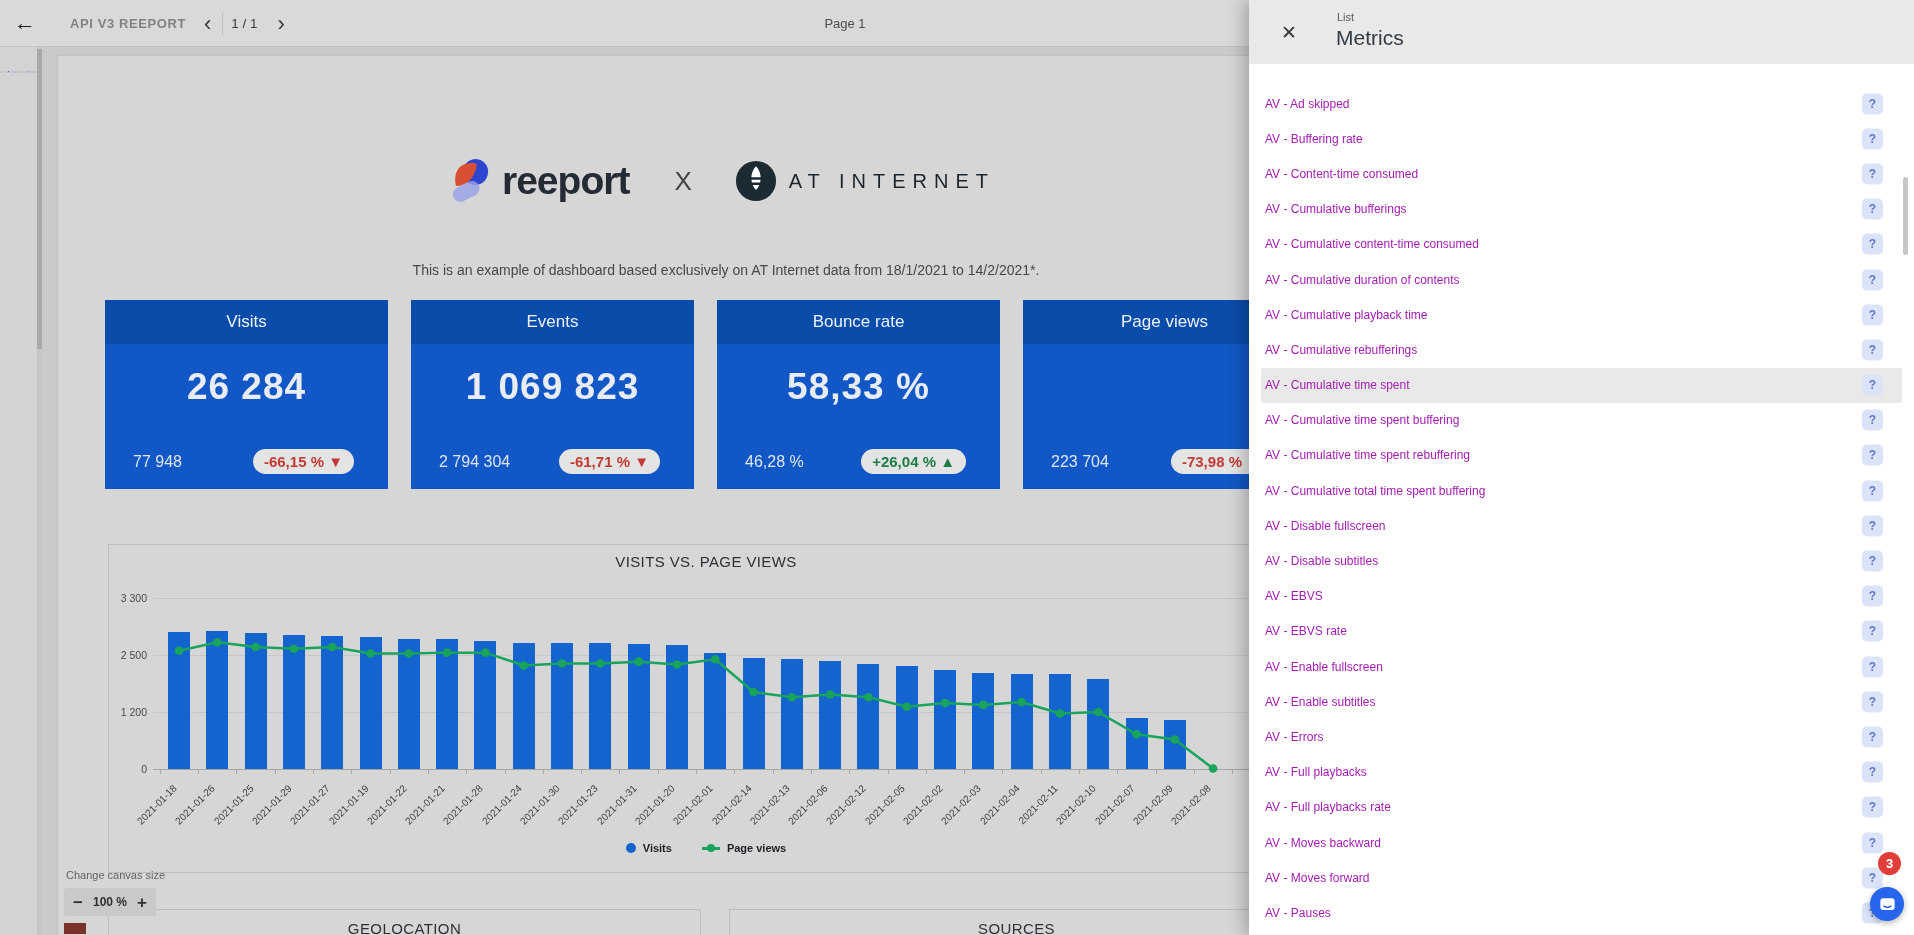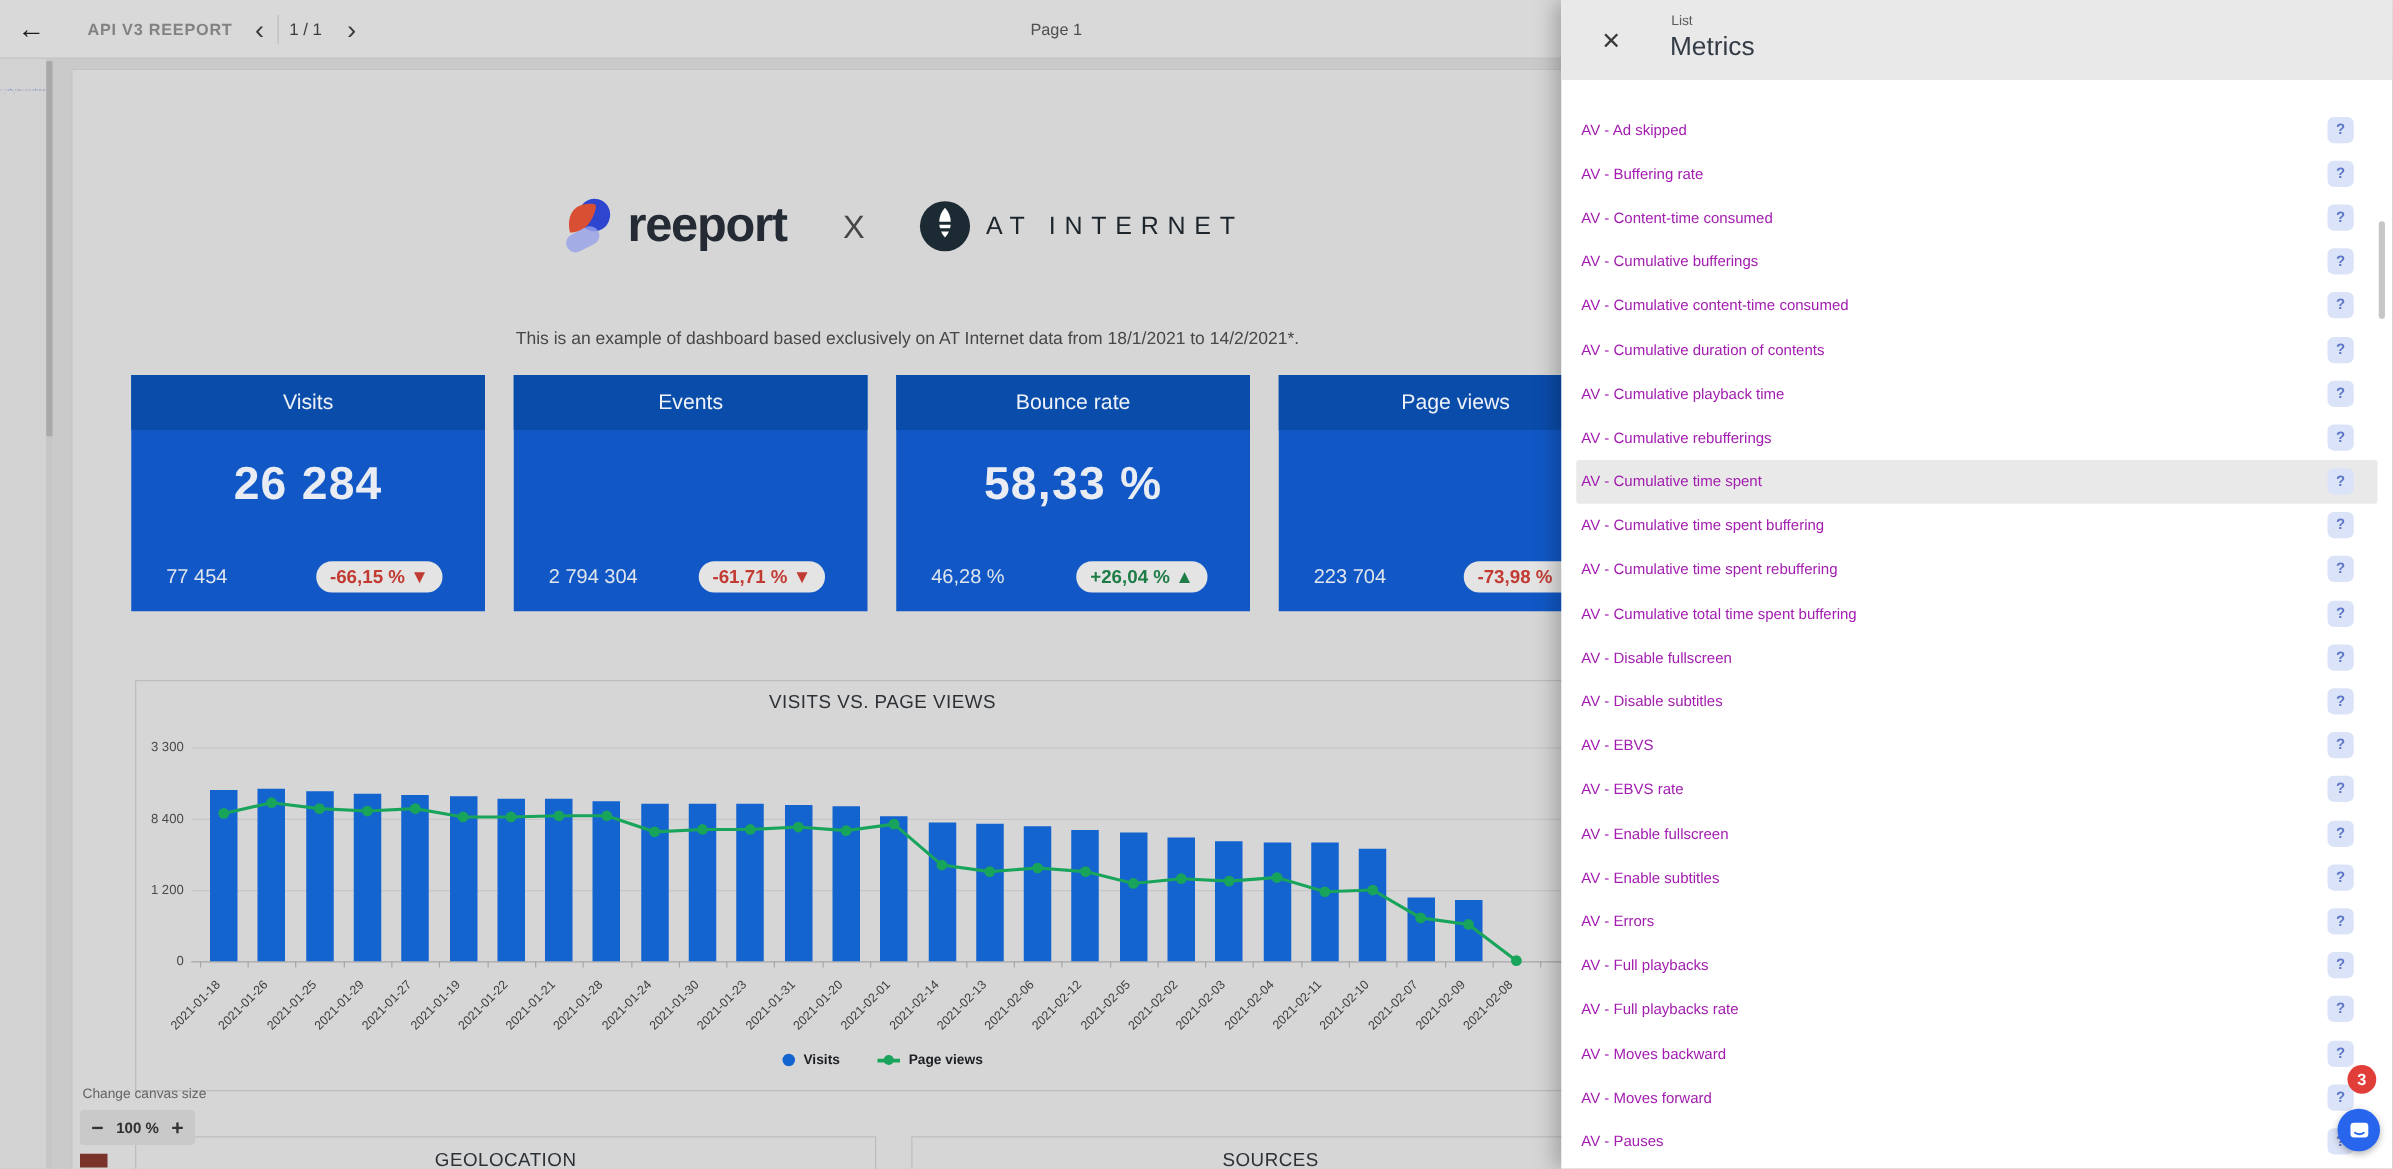--- a/index.html
+++ b/index.html
@@ -277,26 +277,27 @@
     <span class="at-word">AT INTERNET</span>
   </div>
 
   <div class="desc">This is an example of dashboard based exclusively on AT Internet data from 18/1/2021 to 14/2/2021*.</div>
 
   <div id="kpi-row">
       <div class="kpi-card">
         <div class="kpi-head">Visits</div>
         <div class="kpi-value">26 284</div>
         <div class="kpi-foot">
-          <span class="kpi-prev">77 454</span>
+          <span class="kpi-prev">77 948</span>
           <span class="kpi-delta neg">-66,15 % ▼</span>
         </div>
       </div>
       <div class="kpi-card">
         <div class="kpi-head">Events</div>
+        <div class="kpi-value">1 069 823</div>
         <div class="kpi-foot">
           <span class="kpi-prev">2 794 304</span>
           <span class="kpi-delta neg">-61,71 % ▼</span>
         </div>
       </div>
       <div class="kpi-card">
         <div class="kpi-head">Bounce rate</div>
         <div class="kpi-value">58,33 %</div>
         <div class="kpi-foot">
           <span class="kpi-prev">46,28 %</span>
@@ -313,21 +314,21 @@
     </div>
 
   <div id="chart-card">
     <div class="chart-title">VISITS VS. PAGE VIEWS</div>
     <div id="chart-body">
         <div class="gridline axis" style="top: 224px;"></div>
         <div class="ylab" style="top: 218px;">0</div>
         <div class="gridline" style="top: 167px;"></div>
         <div class="ylab" style="top: 161px;">1 200</div>
         <div class="gridline" style="top: 110px;"></div>
-        <div class="ylab" style="top: 104px;">8 400</div>
+        <div class="ylab" style="top: 104px;">2 500</div>
         <div class="gridline" style="top: 53px;"></div>
         <div class="ylab" style="top: 47px;">3 300</div>
         <div class="tick" style="left: 50.85px;"></div>
         <div class="tick" style="left: 89.15px;"></div>
         <div class="tick" style="left: 127.45px;"></div>
         <div class="tick" style="left: 165.75px;"></div>
         <div class="tick" style="left: 204.05px;"></div>
         <div class="tick" style="left: 242.35px;"></div>
         <div class="tick" style="left: 280.65px;"></div>
         <div class="tick" style="left: 318.95px;"></div>

